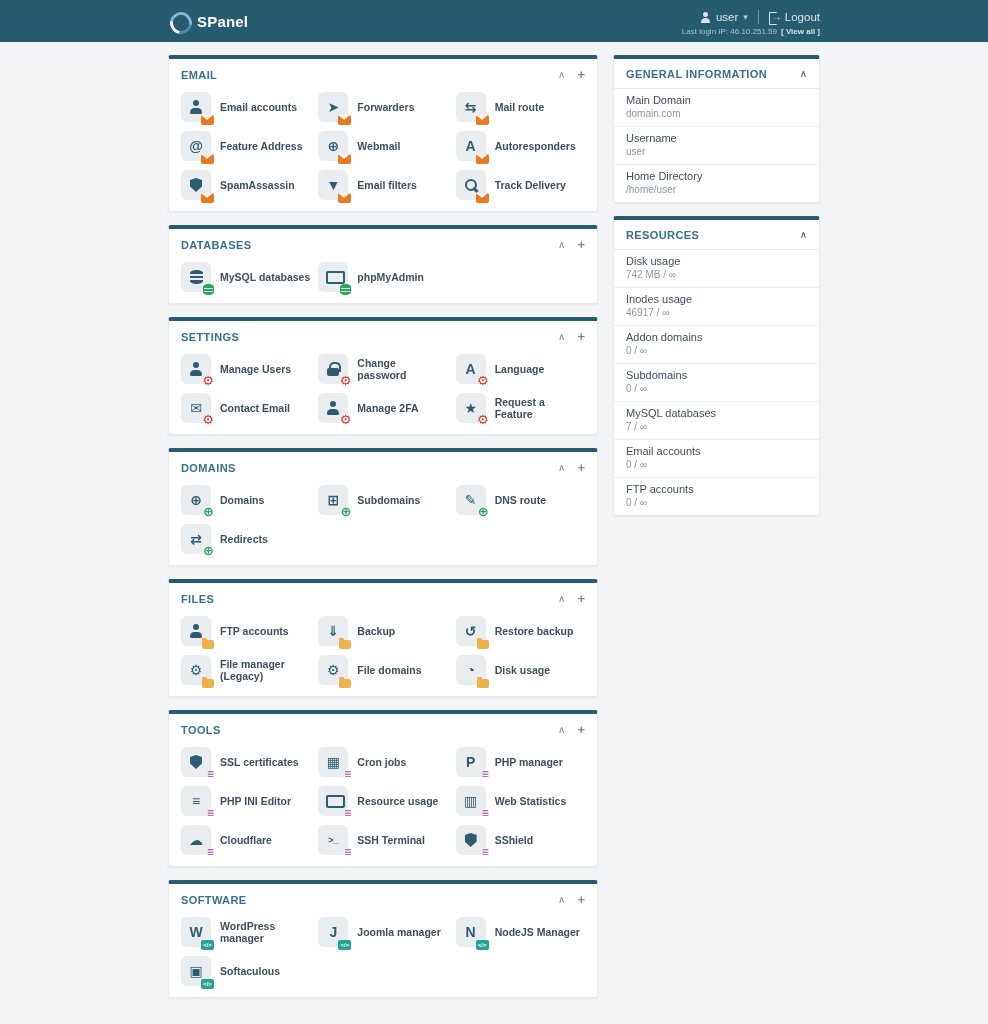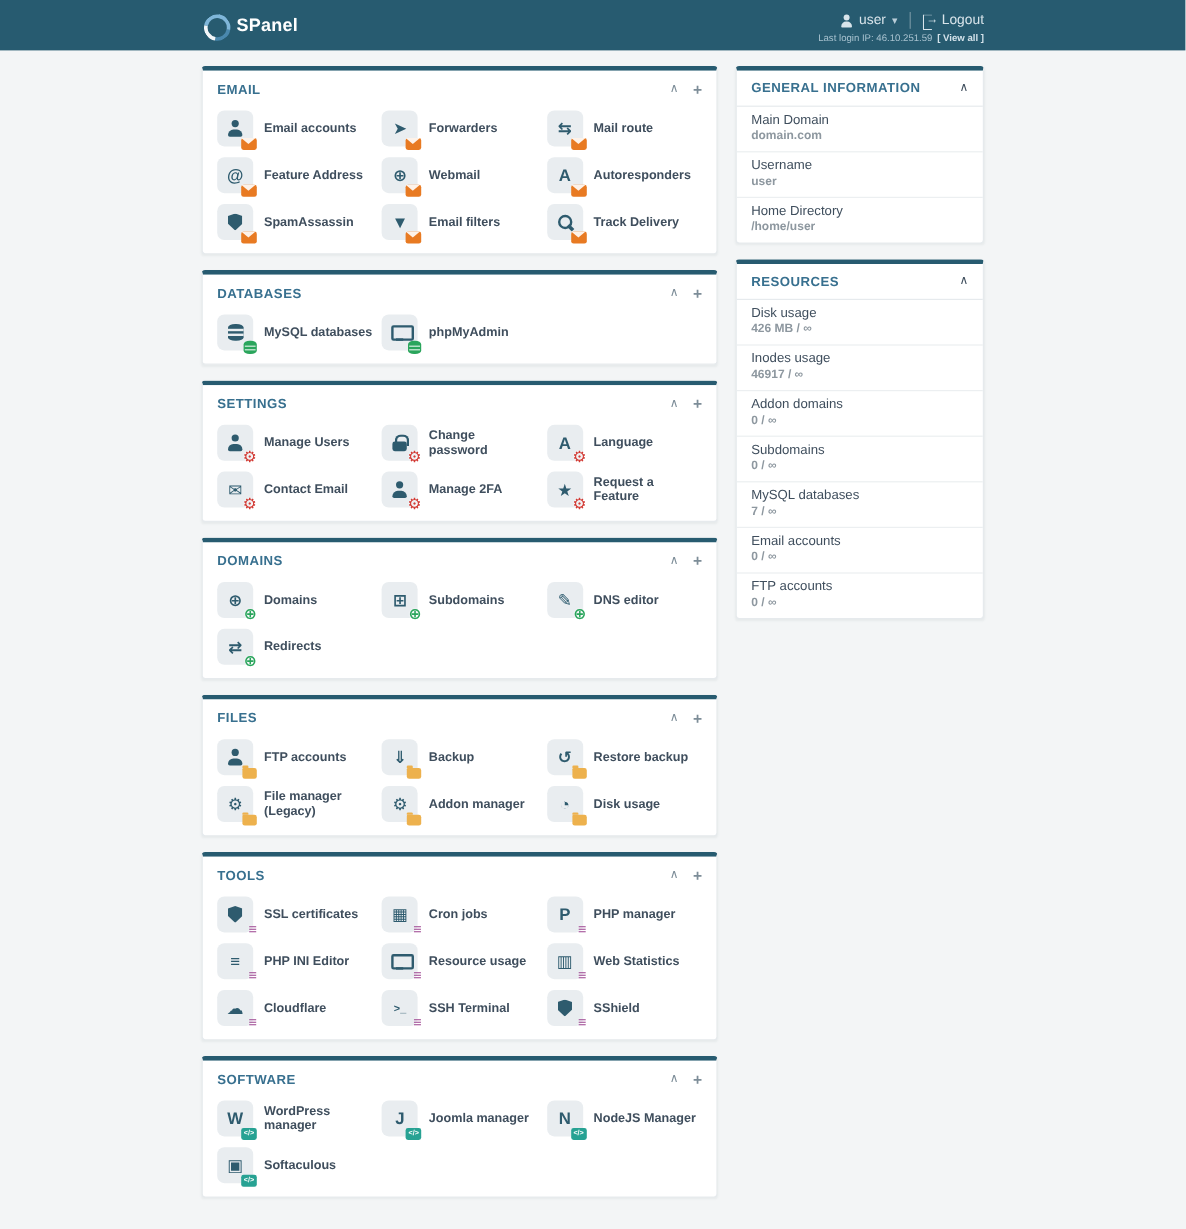--- a/index.html
+++ b/index.html
@@ -100,21 +100,21 @@
   .badge-sliders { font-size: 12px; color: #9c4490; font-weight: bold; text-shadow: 0 0 2px #fff; }
   .badge-sliders::before { content: "\2261"; }
   .badge-code { width: 13px; height: 10px; background: #27a293; border-radius: 2px; color: #fff; font-size: 6px; font-weight: bold; }
   .badge-code::before { content: "</>"; }
 
   
   .side-head { border-bottom: 1px solid #e6eaed; padding-bottom: 8px; }
   .side-row { padding: 5px 12px 6px; }
   .side-row + .side-row { border-top: 1px solid #eceff1; }
   .side-label { font-size: 11px; font-weight: normal; color: #3f4e5d; line-height: 13px; }
-  .side-value { font-size: 10px; color: #8d979f; line-height: 12px; margin-top: 1px; font-weight: bold; }
+  .side-value { font-size: 10px; color: #8d979f; line-height: 12px; margin-top: 1px; }
 </style>
 </head>
 <body>
 
 <header class="app-header">
   <div class="container header-inner">
     <div class="brand">
       <span class="logo-mark"></span>
       <span class="brand-text">SPanel</span>
     </div>
@@ -314,21 +314,21 @@
                 <span class="glyph">⊞</span>
                 <span class="badge badge-globe"></span>
               </span>
               <span class="tile-label">Subdomains</span>
             </div>
             <div class="tile">
               <span class="tile-icon">
                 <span class="glyph">✎</span>
                 <span class="badge badge-globe"></span>
               </span>
-              <span class="tile-label">DNS editor</span>
+              <span class="tile-label">DNS route</span>
             </div>
             <div class="tile">
               <span class="tile-icon">
                 <span class="glyph">⇄</span>
                 <span class="badge badge-globe"></span>
               </span>
               <span class="tile-label">Redirects</span>
             </div>
           </div>
         </div>
@@ -367,21 +367,21 @@
                 <span class="glyph">⚙</span>
                 <span class="badge badge-folder"></span>
               </span>
               <span class="tile-label">File manager (Legacy)</span>
             </div>
             <div class="tile">
               <span class="tile-icon">
                 <span class="glyph">⚙</span>
                 <span class="badge badge-folder"></span>
               </span>
-              <span class="tile-label">Addon manager</span>
+              <span class="tile-label">File domains</span>
             </div>
             <div class="tile">
               <span class="tile-icon">
                 <span class="glyph">◔</span>
                 <span class="badge badge-folder"></span>
               </span>
               <span class="tile-label">Disk usage</span>
             </div>
           </div>
         </div>
@@ -522,21 +522,21 @@
         </div>
       </div>
       <div class="card">
         <div class="card-head side-head">
           <span class="card-title">RESOURCES</span>
           <span class="collapse-glyph">∧</span>
         </div>
         <div class="side-rows">
           <div class="side-row">
             <div class="side-label">Disk usage</div>
-            <div class="side-value">426 MB / ∞</div>
+            <div class="side-value">742 MB / ∞</div>
           </div>
           <div class="side-row">
             <div class="side-label">Inodes usage</div>
             <div class="side-value">46917 / ∞</div>
           </div>
           <div class="side-row">
             <div class="side-label">Addon domains</div>
             <div class="side-value">0 / ∞</div>
           </div>
           <div class="side-row">

